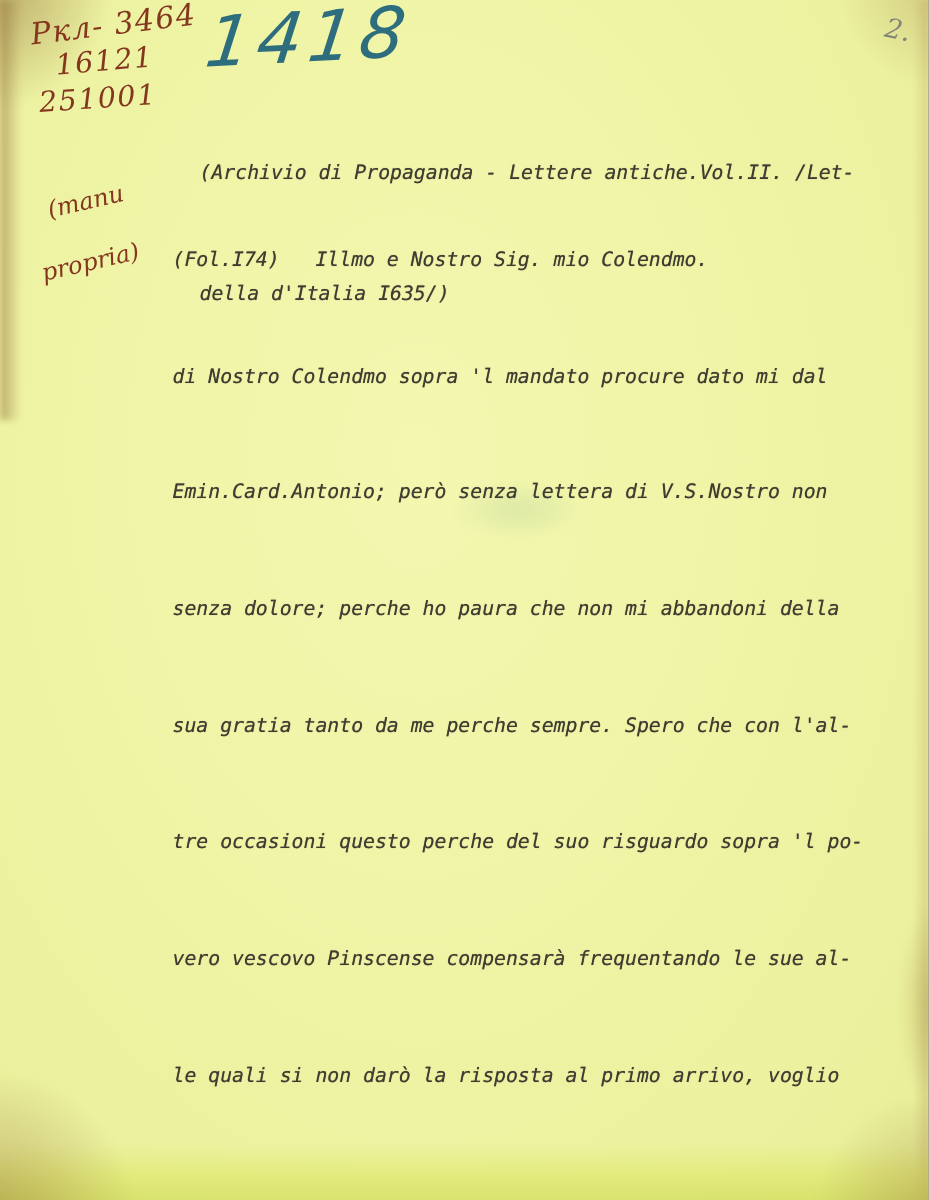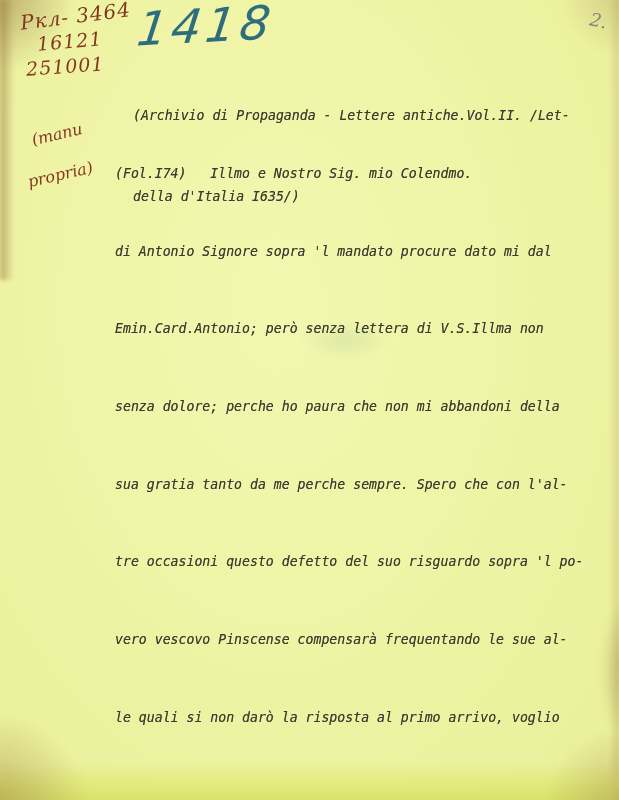--- a/index.html
+++ b/index.html
@@ -133,25 +133,25 @@
     <span class="mn2">propria)</span>
   </div>
 
   <div class="typed header-block">
     <div>(Archivio di Propaganda - Lettere antiche.Vol.II. /Let-</div>
     <div>della d'Italia I635/)</div>
   </div>
 
   <div class="typed body-block">
     <div>(Fol.I74)   Illmo e Nostro Sig. mio Colendmo.</div>
-    <div>di Antonio Signore sopra 'l mandato procure dato mi dal</div>
-    <div>Emin.Card.Antonio; però senza lettera di V.S.Illma non</div>
+    <div>di Nostro Colendmo sopra 'l mandato procure dato mi dal</div>
+    <div>Emin.Card.Antonio; però senza lettera di V.S.Nostro non</div>
     <div>senza dolore; perche ho paura che non mi abbandoni della</div>
     <div>sua gratia tanto da me perche sempre. Spero che con l'al-</div>
-    <div>tre occasioni questo defetto del suo risguardo sopra 'l po-</div>
+    <div>tre occasioni questo perche del suo risguardo sopra 'l po-</div>
     <div>vero vescovo Pinscense compensarà frequentando le sue al-</div>
     <div>le quali si non darò la risposta al primo arrivo, voglio</div>
     
     
     
     
     
     
     
     

